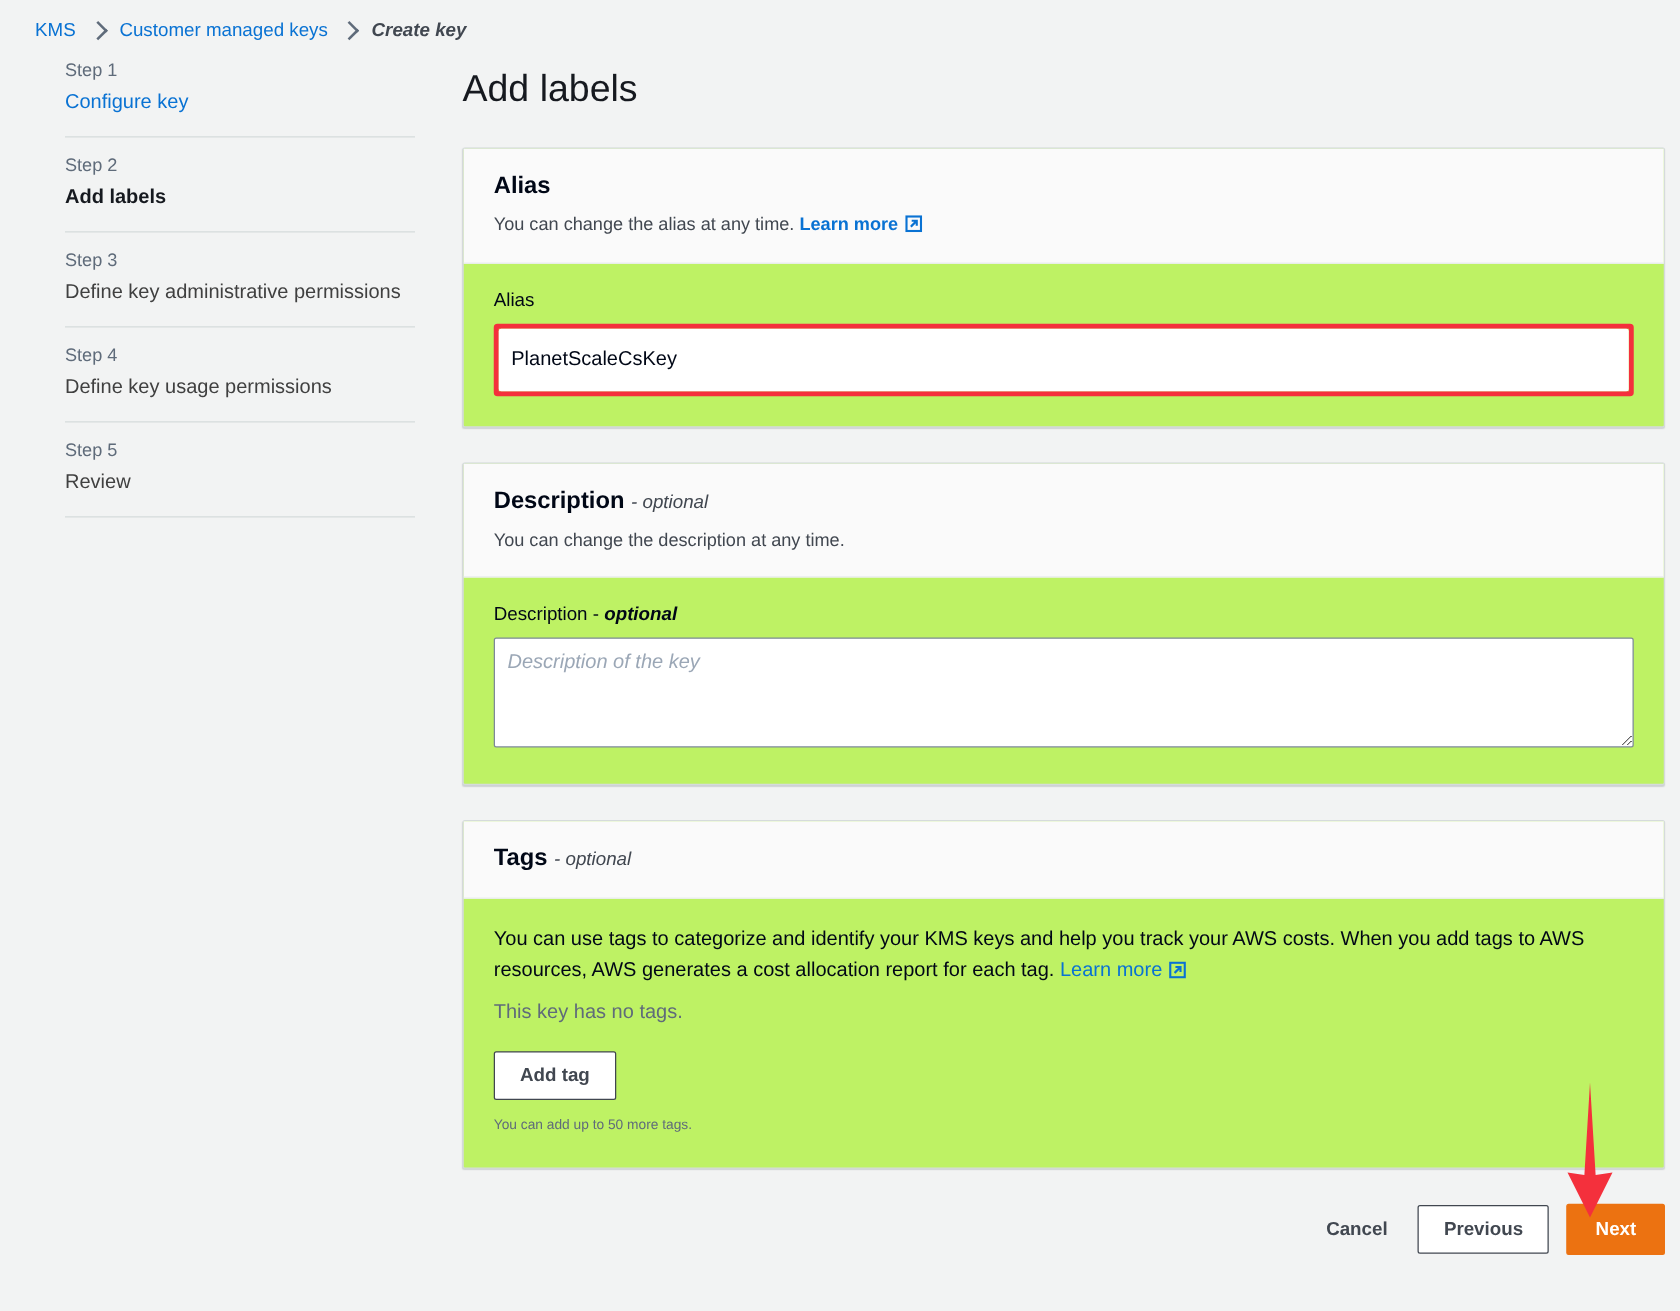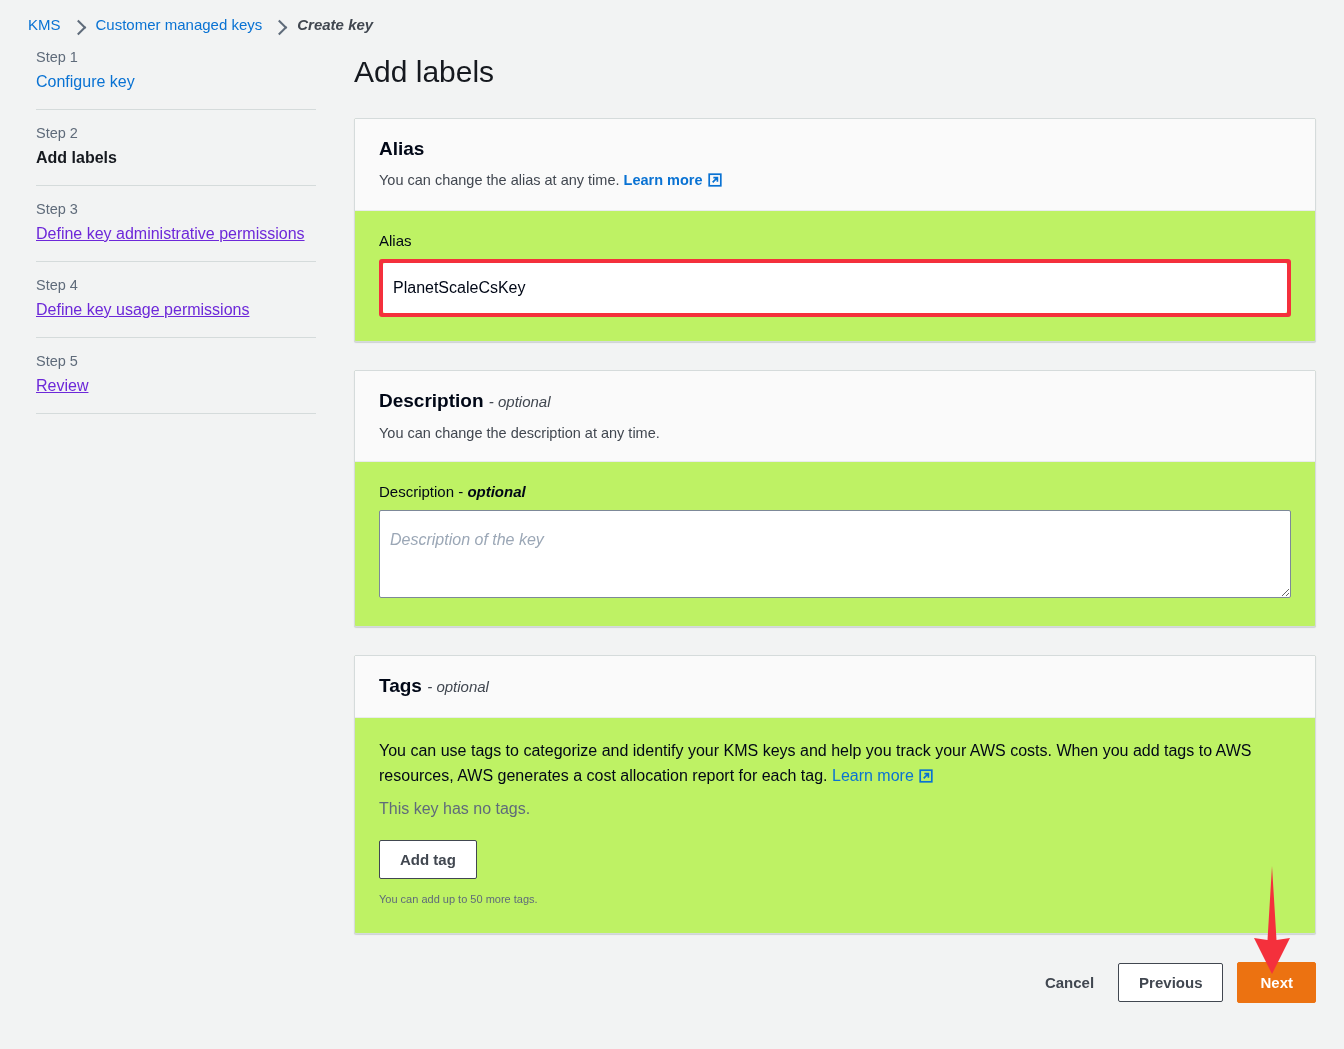--- a/index.html
+++ b/index.html
@@ -8,21 +8,21 @@
     width: 1344px; height: 1049px;
     background: #f2f3f3;
     font-family: "Liberation Sans", sans-serif;
     color: #16191f;
     overflow: hidden;
   }
 
   
   #breadcrumb {
     display: flex;
-    align-items: flex-end;
+    align-items: center;
     gap: 9px;
     padding: 16px 0 0 28px;
     font-size: 15px;
   }
   .crumb-link {
     color: #0972d3;
     text-decoration: none;
     cursor: pointer;
     white-space: nowrap;
   }
@@ -45,41 +45,41 @@
   
   #page {
     display: flex;
     align-items: flex-start;
     padding-top: 14px;
   }
 
   
   #sidebar {
     width: 280px;
-    margin-left: 36px;
+    margin-left: 52px;
     flex: 0 0 auto;
   }
   .step {
     padding: 13px 0 16px 0;
     border-bottom: 1px solid #d5dbdb;
   }
   .step:first-child { padding-top: 0; }
   .step-num {
     font-size: 14.5px;
     color: #5f6b7a;
     line-height: 21px;
     margin-bottom: 2px;
   }
   .step-title {
     font-size: 16px;
     line-height: 23px;
   }
   .step-title.link   { color: #0972d3; cursor: pointer; }
   .step-title.active { color: #16191f; font-weight: bold; }
-  .step-title.muted  { color: #6d28d9; text-decoration: underline; }
+  .step-title.muted  { color: #404040; }
 
   
   #main {
     margin-left: 38px;
     width: 962px;
     flex: 0 0 auto;
   }
   #page-title {
     font-size: 30px;
     font-weight: normal;
@@ -163,21 +163,21 @@
   }
   .alias-highlight input.text-input {
     border: none;
     height: 50px;
   }
   textarea.text-area {
     width: 100%;
     height: 88px;
     border: 1px solid #7d8998;
     border-radius: 2px;
-    padding: 20px 10px;
+    padding: 10px 10px;
     font-size: 16px;
     font-family: "Liberation Sans", sans-serif;
     color: #000716;
     outline: none;
     resize: vertical;
     background: #fff;
   }
   textarea.text-area::placeholder {
     color: #9ba7b6;
     font-style: italic;

